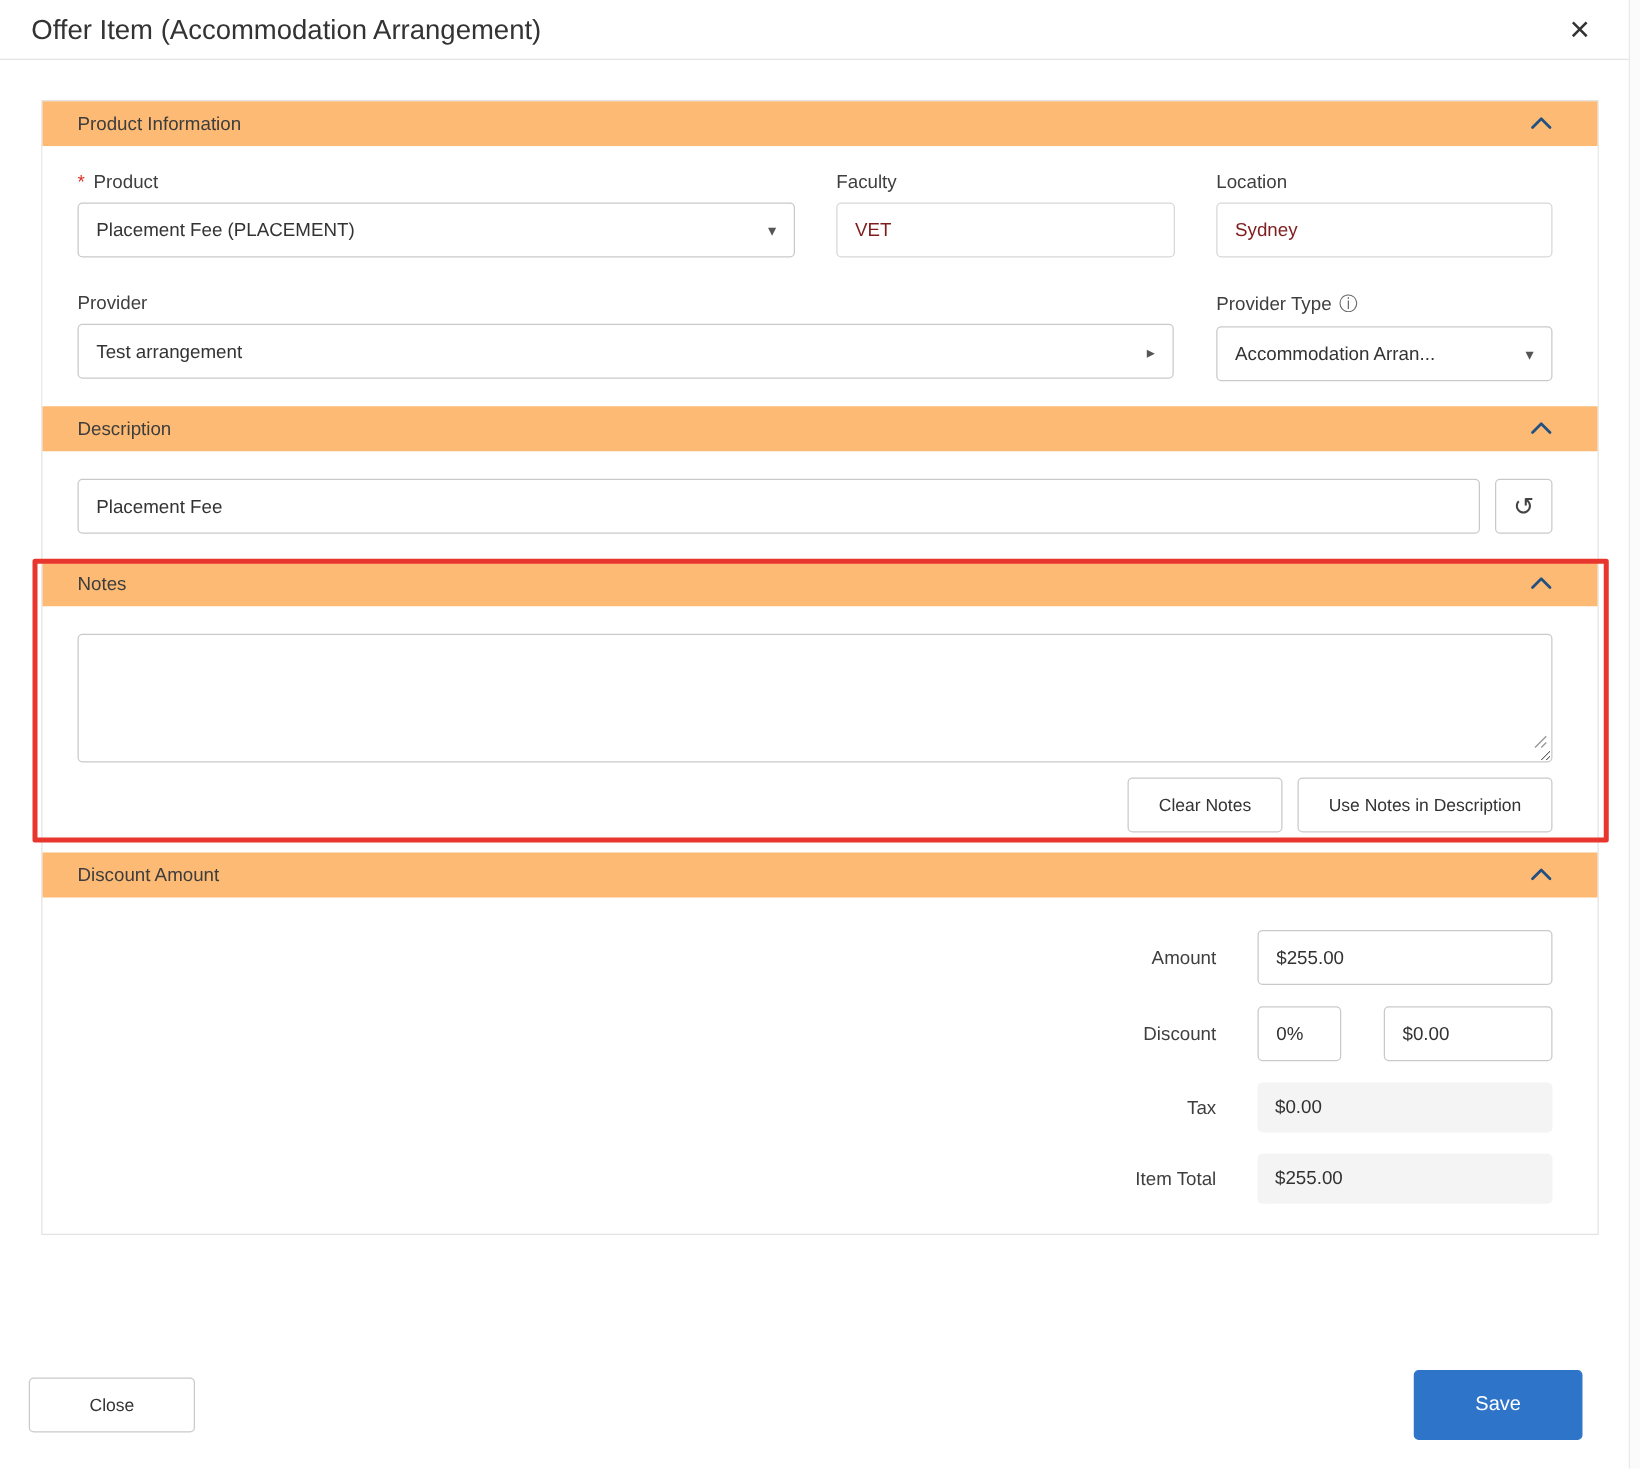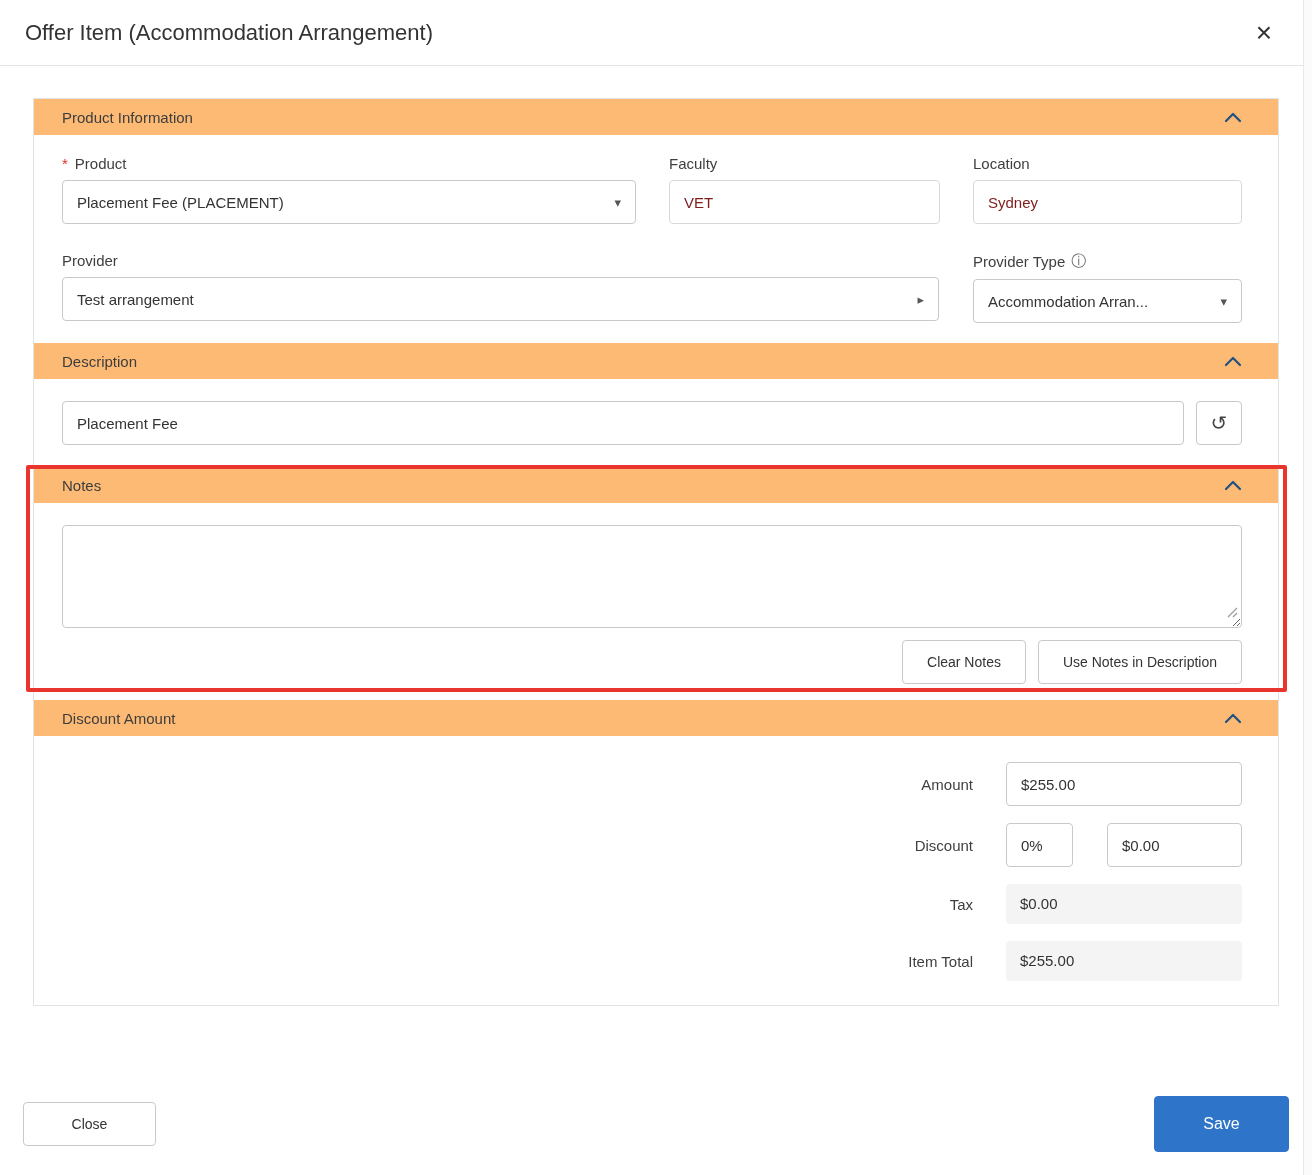--- a/index.html
+++ b/index.html
@@ -9,21 +9,21 @@
     position: relative;
     background: #fff;
     font-family: "Liberation Sans", sans-serif;
     overflow: hidden;
     color: #333;
   }
 
   
   .modal-header {
     display: flex; justify-content: space-between; align-items: center;
-    height: 66px;
+    height: 48px;
     padding: 0 40px 0 25px;
     border-bottom: 1px solid #e4e4e4;
   }
   .modal-title { font-size: 22px; font-weight: 400; color: #333; margin: 0; }
   .close-btn {
     background: none; border: none; padding: 0;
     font-size: 28px; font-weight: 300; line-height: 1; color: #333; cursor: pointer;
   }
 
   
@@ -109,21 +109,21 @@
   .discount-field { display: flex; justify-content: space-between; }
   .discount-field .pct { width: 67px; }
   .discount-field .amt { width: 135px; }
   .readonly-box {
     width: 236px; height: 40px; background: #f4f4f4; border-radius: 4px;
     line-height: 40px; padding: 0 14px; font-size: 15px; color: #333;
   }
 
   
   .modal-footer {
-    position: absolute; left: 23px; right: 23px; bottom: 23px;
+    position: absolute; left: 23px; right: 46px; bottom: 23px;
     display: flex; justify-content: space-between; align-items: center;
   }
   .close-button { width: 133px; height: 44px; }
   .save-button {
     width: 135px; height: 56px;
     background: #2e74c9; border: 1px solid #2e74c9; border-radius: 4px;
     color: #fff; font-size: 16px; cursor: pointer;
     font-family: "Liberation Sans", sans-serif;
   }
 

